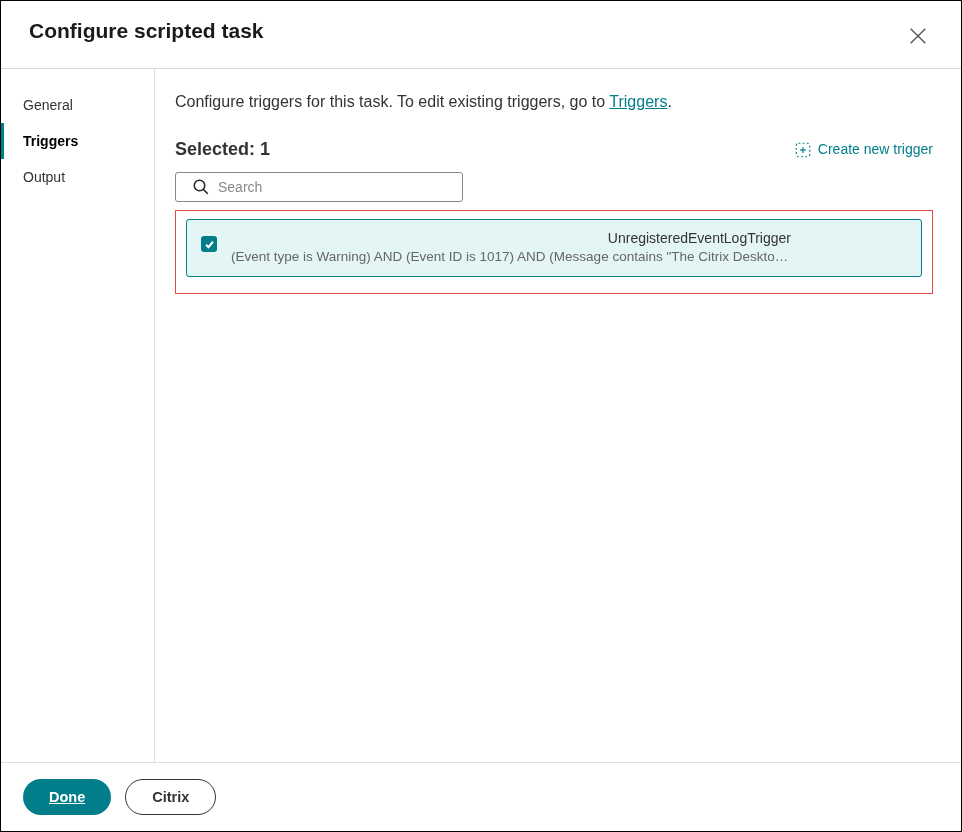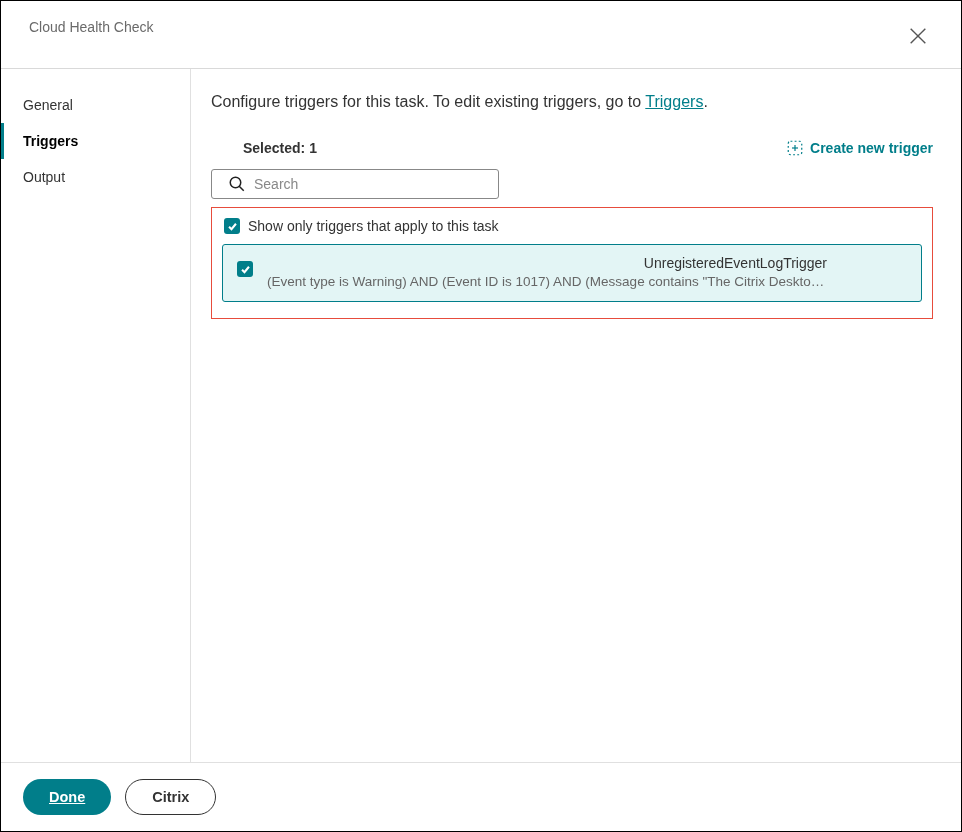--- a/index.html
+++ b/index.html
@@ -30,21 +30,21 @@
     padding: 4px; margin-top: 2px;
   }
   .close-btn svg { width: 22px; height: 22px; stroke: #555; stroke-width: 1.5; }
 
   .body {
     flex: 1;
     display: flex;
     overflow: hidden;
   }
   .sidebar {
-    width: 190px;
+    width: 154px;
     border-right: 1px solid #e0e0e0;
     padding-top: 18px;
   }
   .sidebar-item {
     padding: 10px 22px;
     cursor: pointer;
     color: #333;
     font-size: 14px;
   }
   .sidebar-item.active {
@@ -66,24 +66,24 @@
     font-size: 16px;
   }
   .instruction a { color: #017e8a; text-decoration: underline; }
 
   .row-top {
     display: flex;
     justify-content: space-between;
     align-items: center;
     margin-top: 14px;
   }
-  .selected-label { font-weight: 700; font-size: 14px; margin-left: 32px; }
+  .selected-label { font-weight: 700; font-size: 18px; }
   .create-link {
-    display: inline-flex; align-items: center; gap: 6px;
-    color: #017e8a; font-weight: 700; font-size: 14px;
+    display: inline-flex; align-items: flex-start; gap: 6px;
+    color: #017e8a; font-weight: 400; font-size: 14px;
     cursor: pointer; background: none; border: none;
   }
   .create-link svg { width: 18px; height: 18px; stroke: #017e8a; fill: none; stroke-width: 1.6; }
 
   .search-box {
     width: 288px;
     border: 1px solid #888;
     border-radius: 3px;
     display: flex;
     align-items: center;
@@ -144,21 +144,21 @@
     border: none;
   }
   .btn-primary { background: #017e8a; color: #fff; text-decoration: underline; }
   .btn-secondary { background: #fff; color: #333; border: 1.5px solid #333; }
 </style>
 </head>
 <body>
 
 <div class="header">
   <div class="header-left">
-    <div class="subtitle">Cloud Health Check</div>
+    <div class="title">Configure scripted task</div>
   </div>
   <button class="close-btn">
     <svg viewBox="0 0 24 24">
         <line x1="4" y1="4" x2="20" y2="20"></line>
         <line x1="20" y1="4" x2="4" y2="20"></line>
       </svg>
   </button>
 </div>
 
 <div class="body">
@@ -187,28 +187,20 @@
 
     <div class="search-box">
       <svg viewBox="0 0 24 24">
           <circle cx="10" cy="10" r="7"></circle>
           <line x1="15" y1="15" x2="21" y2="21"></line>
         </svg>
       <input type="text" placeholder="Search" style="">
     </div>
 
     <div class="highlight-box">
-      <div class="filter-row">
-        <span class="chk">
-          <svg viewBox="0 0 16 16">
-              <polyline points="3,8.5 6.5,12 13,4"></polyline>
-            </svg>
-        </span>
-        <span>Show only triggers that apply to this task</span>
-      </div>
 
       <div class="trigger-card">
         <span class="chk">
           <svg viewBox="0 0 16 16">
               <polyline points="3,8.5 6.5,12 13,4"></polyline>
             </svg>
         </span>
         <div class="trigger-text">
           <div class="trigger-name">UnregisteredEventLogTrigger</div>
           <div class="trigger-desc">(Event type is Warning) AND (Event ID is 1017) AND (Message contains "The Citrix Desktop Service fai...</div>

